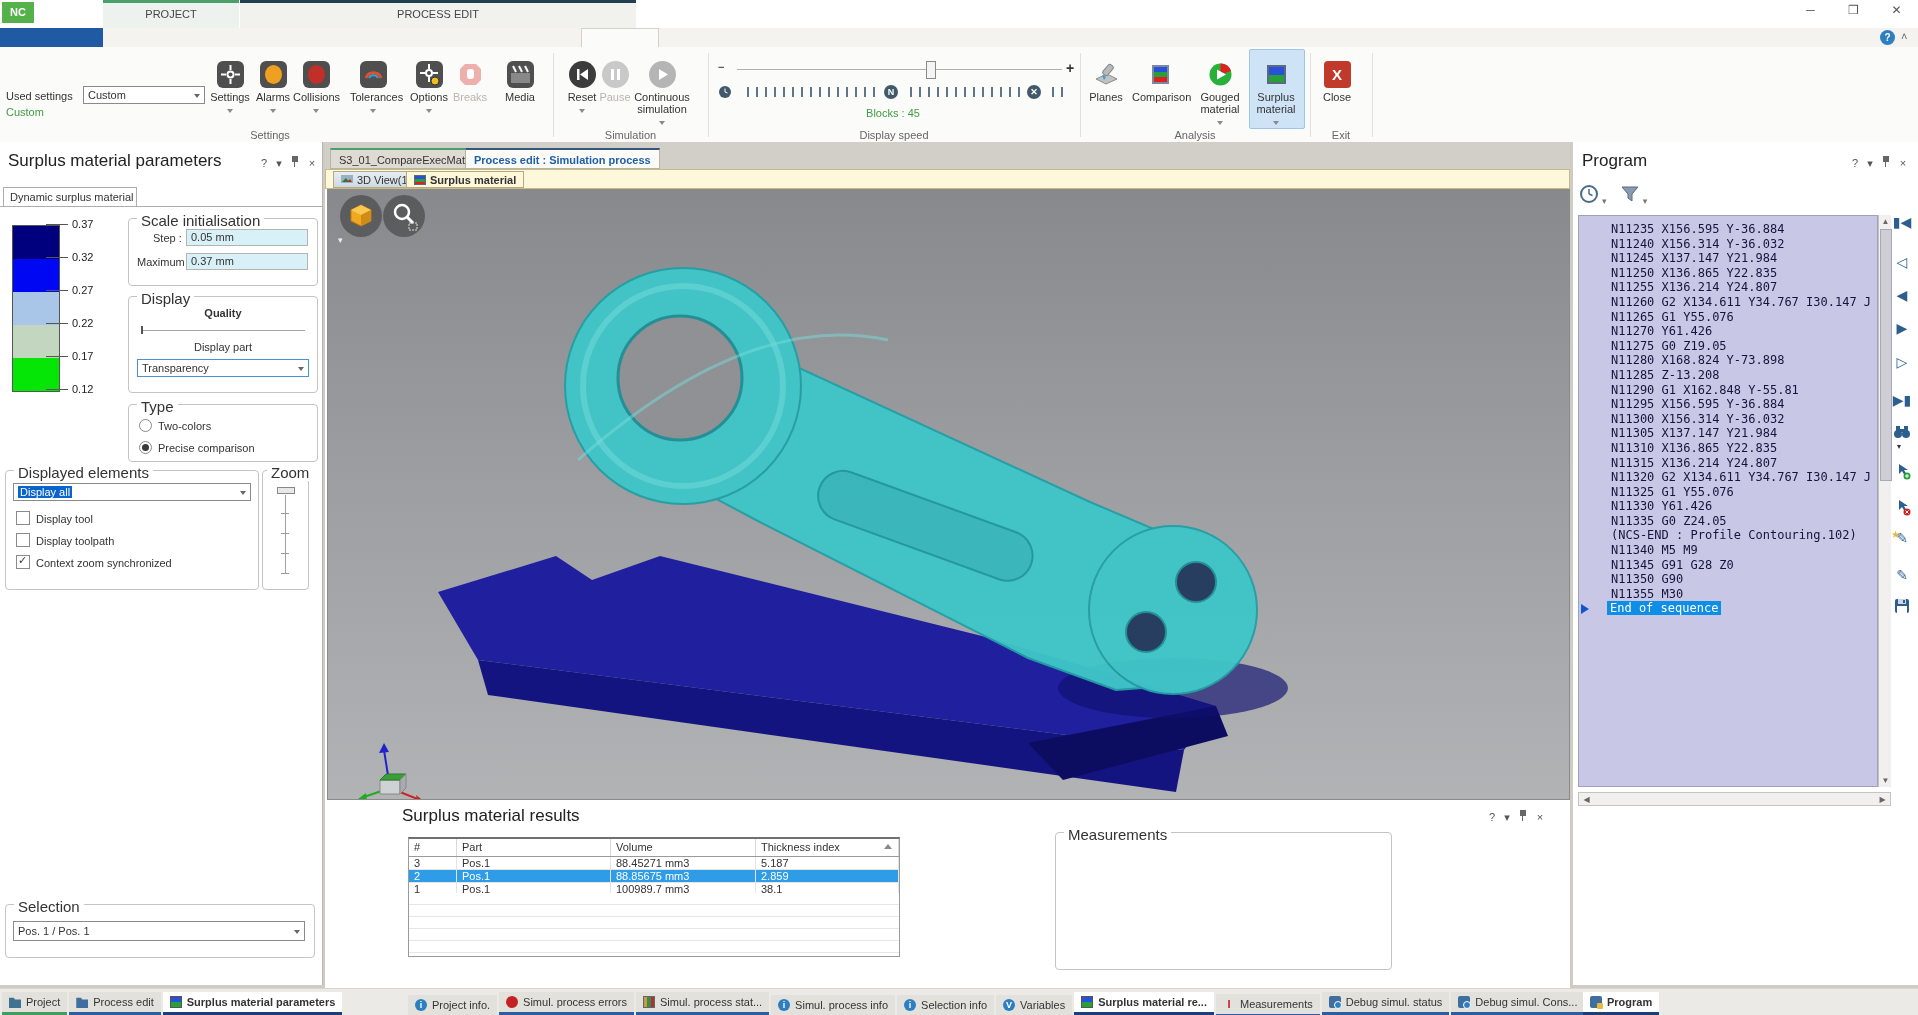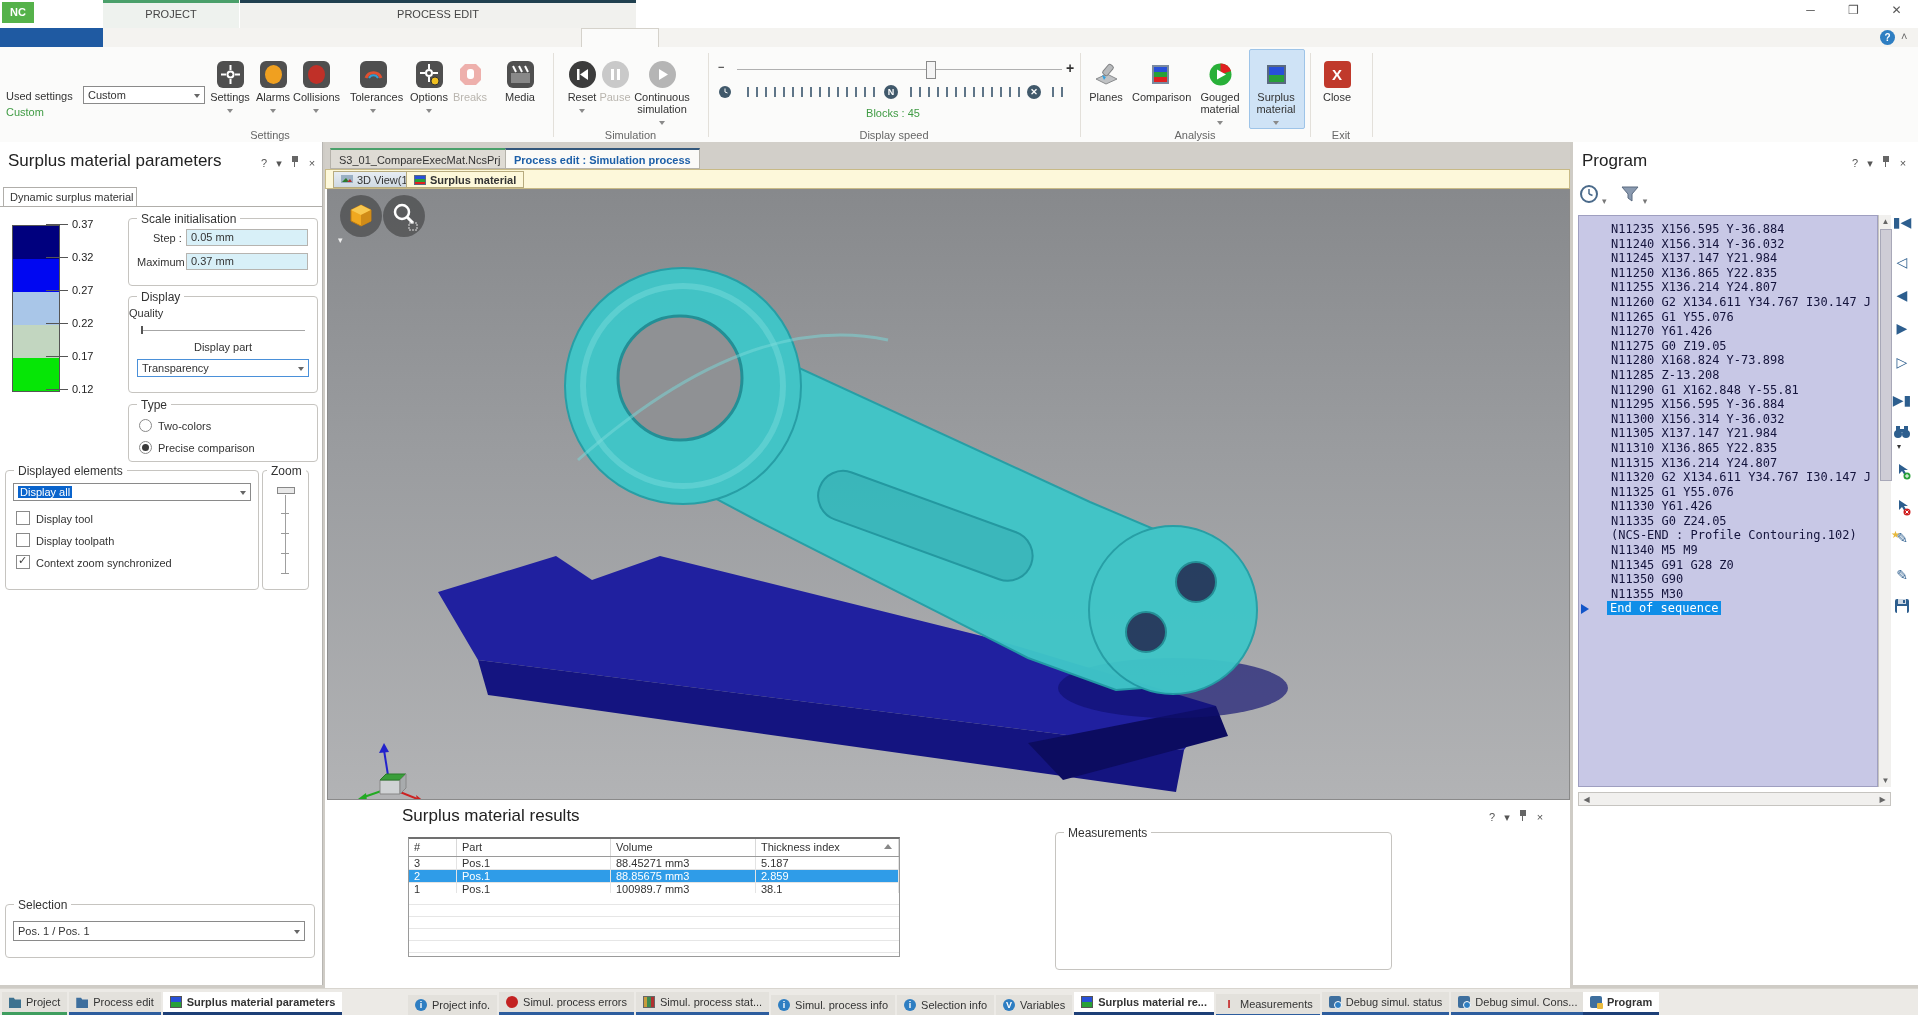--- a/index.html
+++ b/index.html
@@ -42,41 +42,41 @@
   .greentx{color:#3f9b43;}
   
   .tickstrip{position:absolute;height:10px;background:repeating-linear-gradient(90deg,transparent 0 7px,#5f7588 7px 9px);}
   .badge{position:absolute;width:14px;height:14px;border-radius:50%;background:#41596b;color:#fff;text-align:center;line-height:14px;font-size:9px;font-weight:bold;}
   
   .panel{position:absolute;background:#fff;}
   .ptitle{font-size:17px;color:#222;position:absolute;}
   .ptools{position:absolute;color:#555;font-size:11px;}
   .ptools span{margin-left:9px;}
   .fieldset{position:absolute;border:1px solid #c6c4c0;border-radius:4px;}
-  .legend{position:absolute;top:-7px;left:8px;background:#fff;padding:0 4px;color:#333;font-size:12px;}
+  .legend{position:absolute;top:-7px;left:8px;background:#fff;padding:0 4px;color:#333;font-size:15px;}
   .cbx{position:absolute;}
   .cbx .box{display:inline-block;width:12px;height:12px;border:1px solid #8a8a8a;background:#fff;vertical-align:-2px;position:relative;}
   .cbx.checked .box::after{content:"✓";position:absolute;left:1px;top:-2px;font-size:11px;color:#3a3a3a;}
   .cbx .t{margin-left:6px;}
   .radio{position:absolute;}
   .radio .dot{display:inline-block;width:11px;height:11px;border:1px solid #8a8a8a;border-radius:50%;background:#fff;vertical-align:-2px;position:relative;}
   .radio.checked .dot::after{content:"";position:absolute;left:2px;top:2px;width:7px;height:7px;border-radius:50%;background:#3a3a3a;}
   .radio .t{margin-left:6px;}
   .inputf{position:absolute;background:#d8f0f8;border:1px solid #b6b4b0;font-size:11px;line-height:15px;padding:0 4px;box-sizing:border-box;}
   
   .seg{width:46px;height:33px;}
   .sticks{position:absolute;}
   .stick{height:33px;position:relative;}
   .stick .ln{position:absolute;left:-14px;top:-1px;width:22px;height:1px;background:#555;}
   .stick .tx{position:absolute;left:12px;top:-7px;color:#222;}
   
   .doctab{position:absolute;top:0;height:21px;line-height:20px;padding:0 8px;font-size:11px;background:#dedbd4;
           border:1px solid #b5b2aa;box-sizing:border-box;color:#333;white-space:nowrap;}
   .doctab.t1{border-top:2px solid #4aa06a;}
-  .doctab.active{background:#fbfaf7;color:#1d5fa8;font-weight:bold;border-top:2px solid #33577b;margin-left:40px;}
+  .doctab.active{background:#fbfaf7;color:#1d5fa8;font-weight:bold;border-top:2px solid #33577b;}
   .vtab{position:absolute;top:1px;height:17px;line-height:16px;padding:0 7px;font-size:11px;white-space:nowrap;
         border:1px solid #b7ab7e;box-sizing:border-box;background:linear-gradient(#e7edf3,#cfd9e2);}
   .vtab.active{background:#fdf8da;font-weight:bold;}
   .vtab .mini{display:inline-block;width:12px;height:10px;margin-right:4px;vertical-align:-1px;}
   
   .rtable{position:absolute;background:#fff;border:1px solid #9a9a9a;border-top:2px solid #707070;box-sizing:border-box;}
   .rhead{display:flex;border-bottom:1px solid #9a9a9a;height:17px;line-height:16px;background:#fff;}
   .rhead .hc{border-right:1px solid #d8d8d8;padding-left:5px;box-sizing:border-box;position:relative;}
   .rrow{display:flex;height:12px;line-height:12px;border-bottom:1px solid #e4e4e4;}
   .rrow .c{border-right:1px solid #e4e4e4;padding-left:5px;box-sizing:border-box;overflow:hidden;white-space:nowrap;}
@@ -391,21 +391,21 @@
   <div class="fieldset" style="left:128px;top:76px;width:188px;height:66px;">
     <span class="legend">Scale initialisation</span>
     <div class="abs" style="left:24px;top:13px;">Step :</div>
     <div class="inputf" style="left:57px;top:10px;width:122px;height:17px;">0.05 mm</div>
     <div class="abs" style="left:8px;top:37px;">Maximum</div>
     <div class="inputf" style="left:57px;top:34px;width:122px;height:17px;">0.37 mm</div>
   </div>
 
   <div class="fieldset" style="left:128px;top:154px;width:188px;height:95px;">
     <span class="legend">Display</span>
-    <div class="abs" style="left:0;top:10px;width:188px;text-align:left;">Quality</div>
+    <div class="abs" style="left:0;top:10px;width:188px;text-align:center;font-weight:bold;">Quality</div>
     <div class="qslider" style="left:12px;top:33px;width:164px;">
         <span class="hnd"></span>
       </div>
     <div class="abs" style="left:0;top:44px;width:188px;text-align:center;">Display part</div>
     <div class="combo" style="position:absolute;left:8px;top:62px;width:172px;height:18px;border-color:#4a90d9;">
       <span>Transparency</span>
       <span class="caret"></span>
     </div>
   </div>
 

